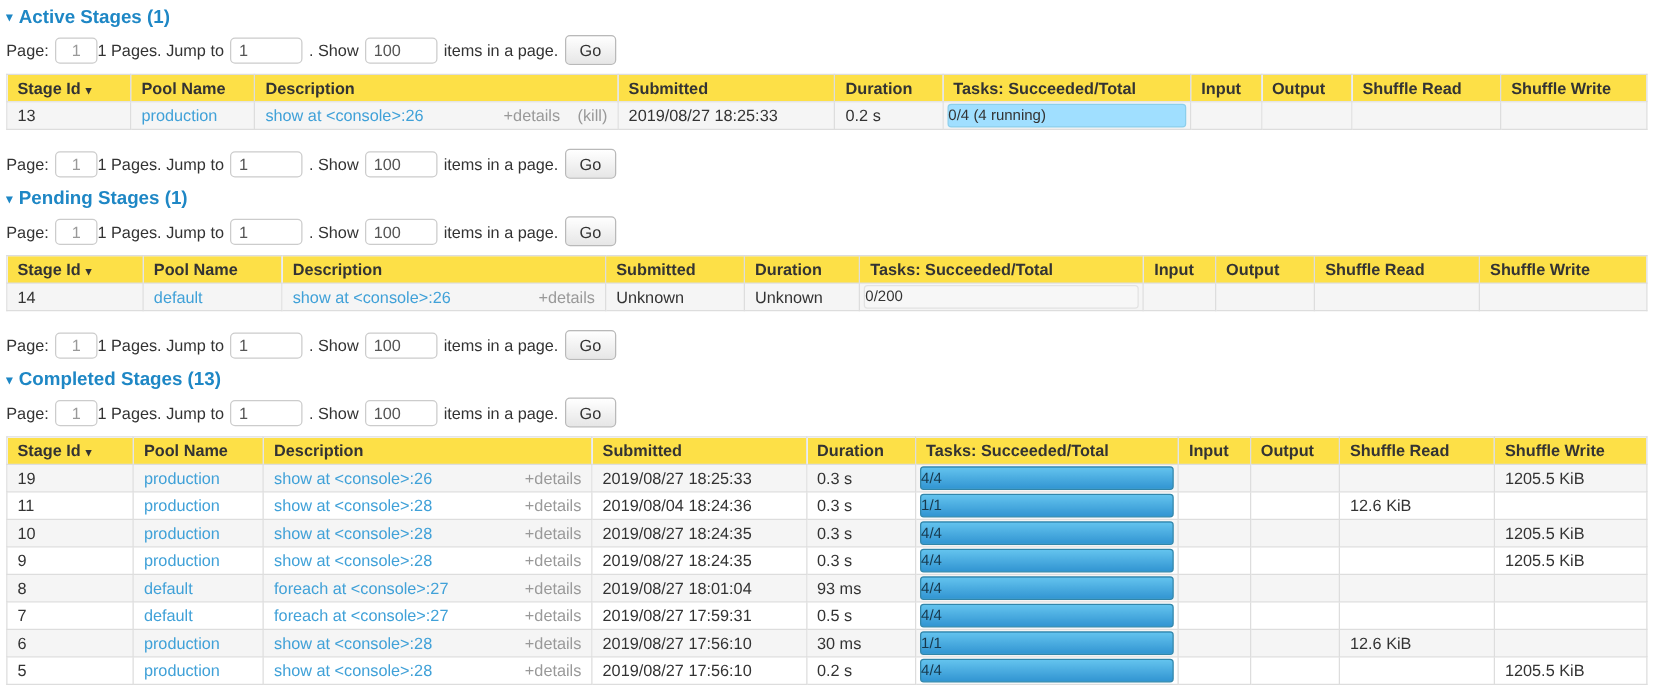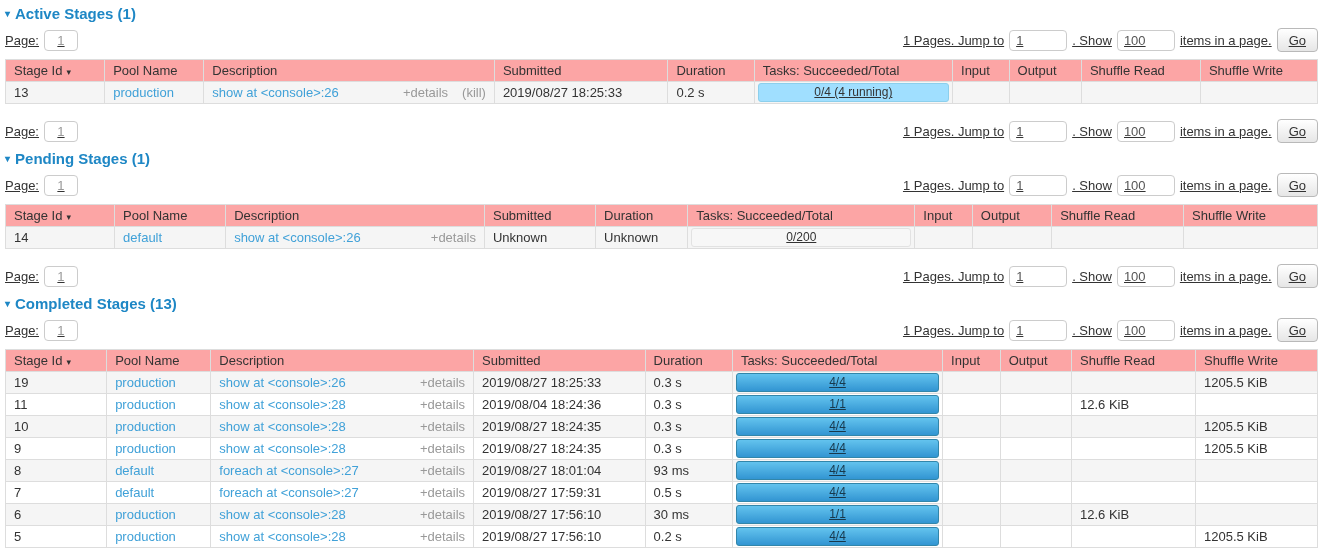--- a/index.html
+++ b/index.html
@@ -10,42 +10,42 @@
   }
   *{box-sizing:border-box;}
   html,body{margin:0;padding:0;background:#fff;}
   body{font-family:"Liberation Sans",sans-serif;color:var(--text);font-size:13px;}
   .viewport{width:1323px;height:550px;overflow:hidden;padding:2px 5px 0 5px;}
 
   .section-title{margin:3px 0 1px 0;font-size:15px;font-weight:bold;color:var(--header_blue);display:flex;align-items:center;}
   .section-title .tri{font-size:10px;margin-right:5px;}
   .section-title a{color:var(--header_blue);text-decoration:none;cursor:pointer;}
 
-  .pag-row{display:flex;justify-content:space-between;align-items:center;margin:6px 0 7px 0;text-decoration:underline;}
+  .pag-row{display:flex;align-items:center;margin:6px 0 7px 0;}
   .pag-left,.pag-right{display:flex;align-items:center;gap:5px;white-space:nowrap;}
   .inp{height:21px;border:1px solid #ccc;border-radius:4px;padding:1px 6px;font-size:13px;font-family:inherit;color:#555;background:#fff;}
   .page-inp{width:34px;text-align:center;color:#999;}
   .jump-inp{width:58px;}
   .show-inp{width:58px;}
   .go-btn{height:24px;padding:1px 11px;font-size:13px;font-family:inherit;color:#333;
           background:linear-gradient(#ffffff,#e6e6e6);border:1px solid #b9b9b9;border-radius:4px;cursor:pointer;}
 
   table.stages-table{width:100%;border-collapse:collapse;table-layout:fixed;}
   .stages-table th,.stages-table td{border:1px solid var(--border);padding:2px 8px;height:22px;
       font-size:13px;text-align:left;white-space:nowrap;overflow:hidden;vertical-align:middle;}
-  .stages-table th{font-weight:normal;cursor:pointer;background:#fca5a5;}
+  .stages-table th{font-weight:bold;cursor:pointer;background:#fde047;}
   .stages-table tbody tr:nth-child(odd){background:var(--stripe);}
   .sort-icon{font-size:9px;margin-left:4px;color:#333;}
   a.cell-link{color:var(--link_blue);text-decoration:none;cursor:pointer;}
   a.muted-link{color:var(--muted_text);}
   .desc-wrap{display:flex;align-items:flex-start;}
   .desc-right{margin-left:auto;display:flex;gap:14px;}
   td.task-cell{padding:1px 3px;}
-  .pbar{height:19px;line-height:17px;border-radius:3px;text-align:center;font-size:12px;color:#333;
-        border:1px solid transparent;text-decoration:underline;}
+  .pbar{height:19px;line-height:17px;border-radius:3px;text-align:left;font-size:12px;color:#333;
+        border:1px solid transparent;}
   .pbar.running{background:var(--running_fill);border-color:#8ccfec;}
   .pbar.done{background:linear-gradient(var(--done_top),var(--done_bottom));border-color:var(--done_border);color:#17384c;}
   .pbar.empty{background:var(--empty_fill);border-color:#e2e2e2;}
 </style>
 </head>
 <body>
 
 <div class="viewport">
 
   <div>

